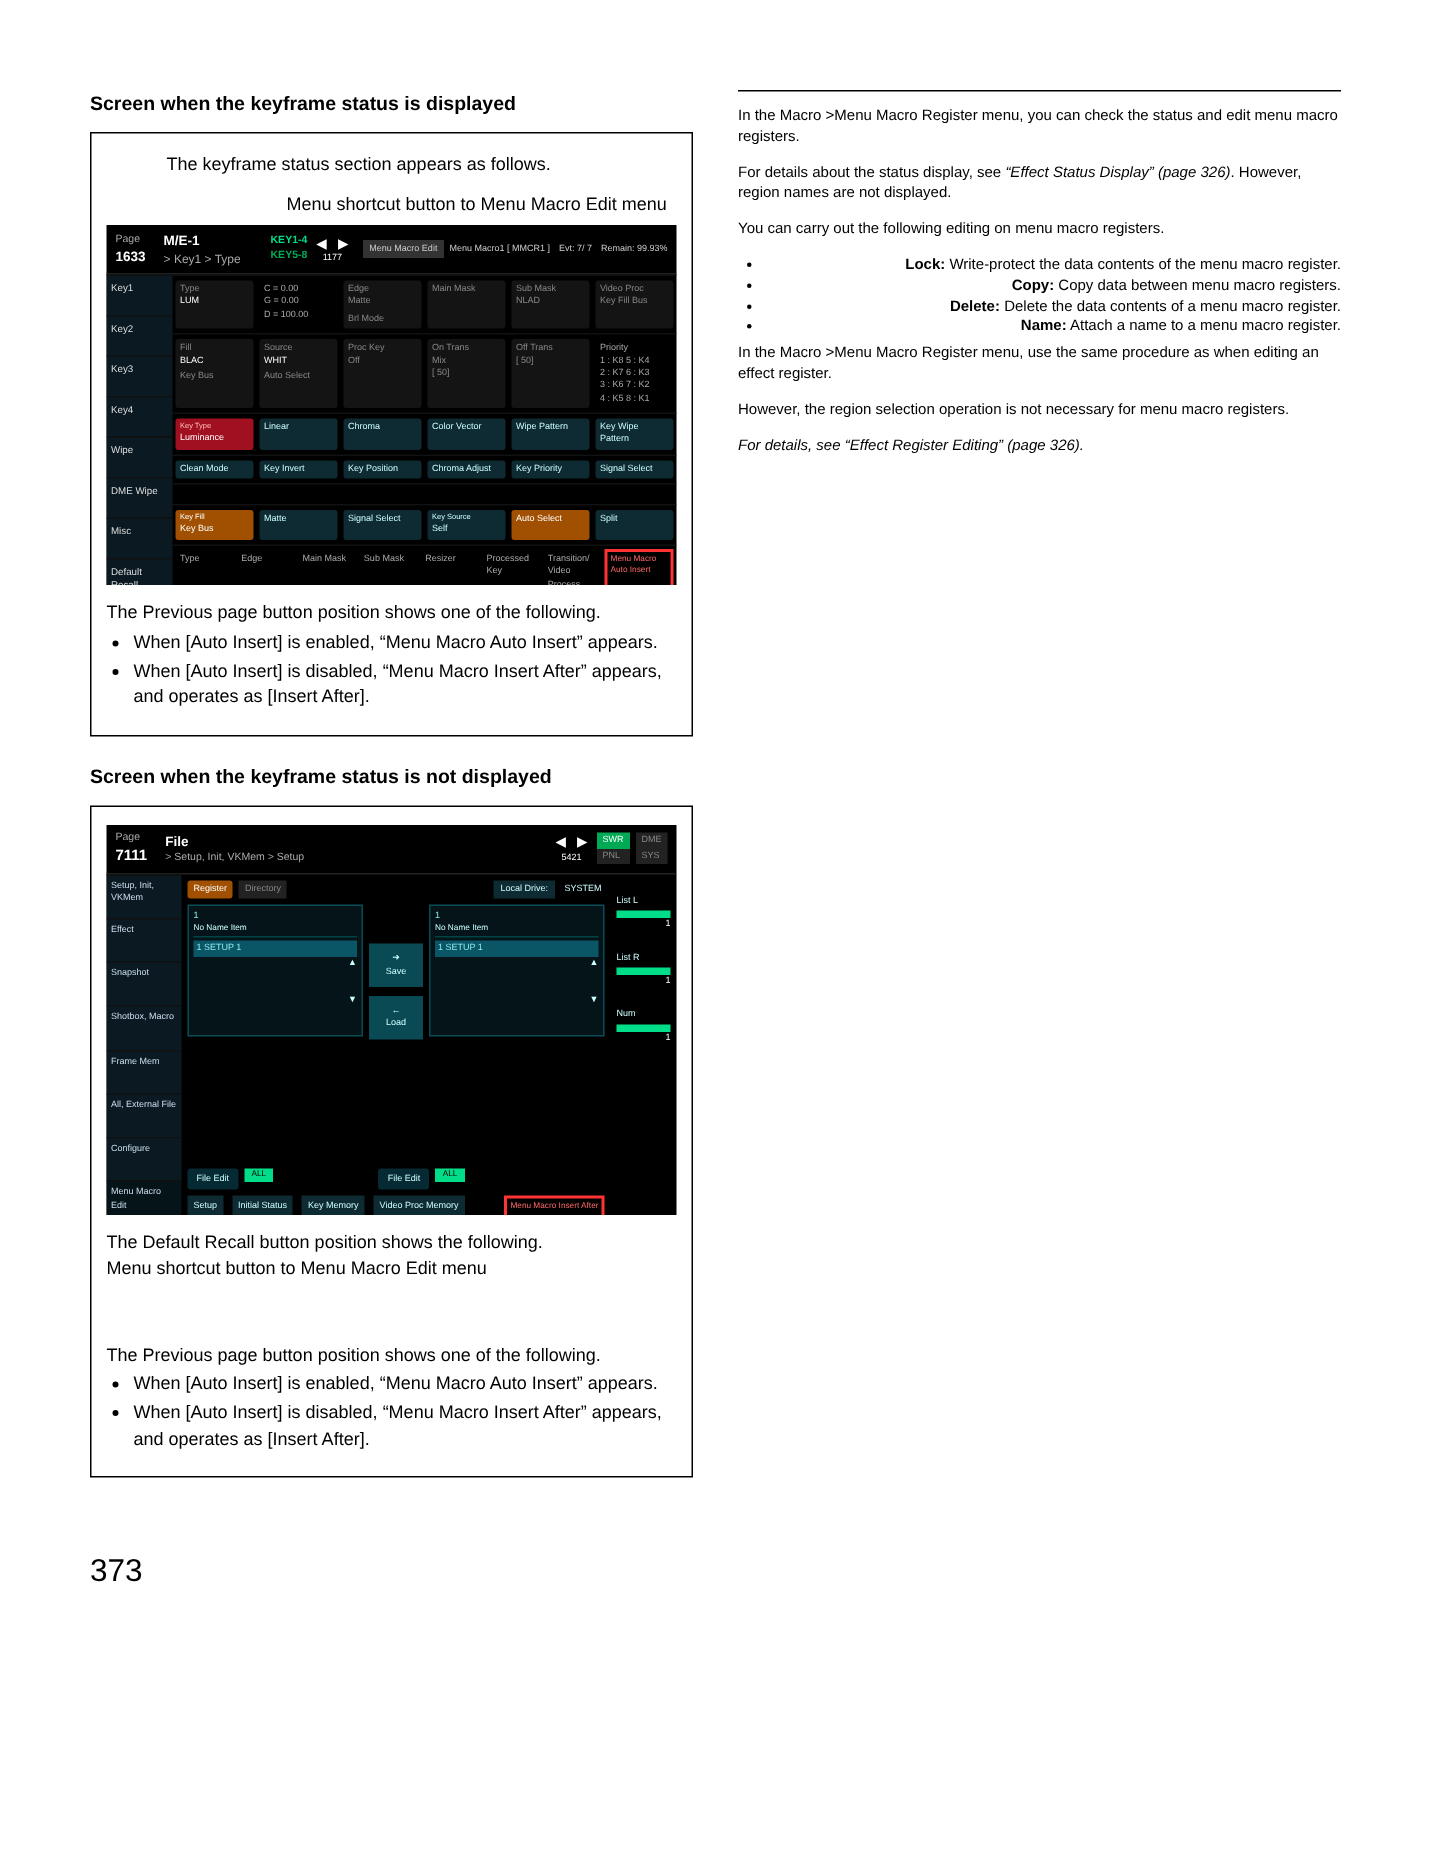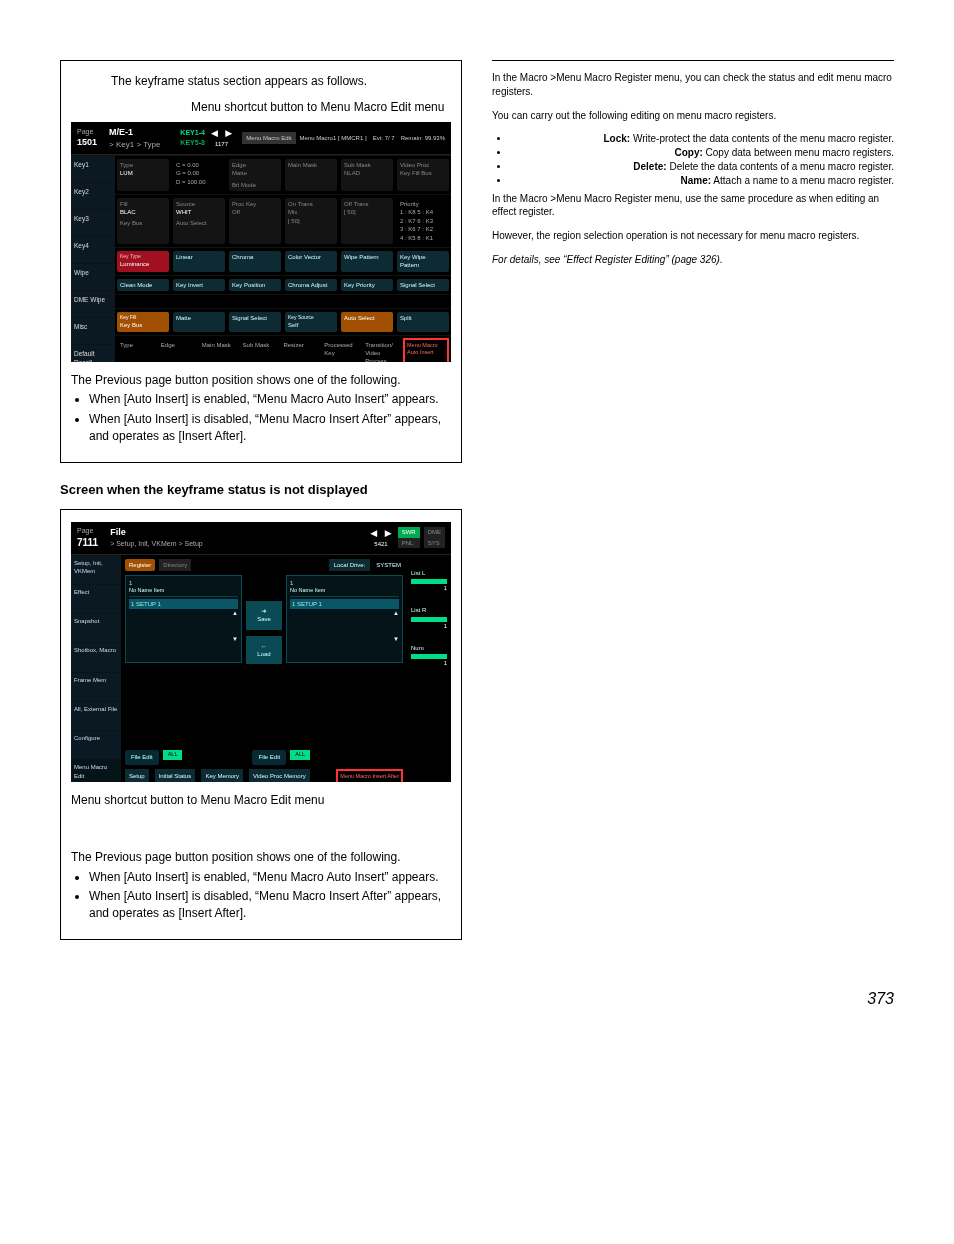--- a/index.html
+++ b/index.html
@@ -388,43 +388,43 @@
   text-align: right;
 }
 .paratext em.bold {
   font-style: normal;
   font-weight: bold;
 }
 .paratext .italic {
   font-style: italic;
 }
 .page-number {
-  text-align: right;
-  font-size: 16px;
+  text-align: left;
+  font-size: 21px;
   margin-top: 30px;
-  font-style: italic;
 }
 </style>
 </head>
 <body>
 
 <div class="columns">
   <div class="col">
+    <p class="section-heading">Screen when the keyframe status is displayed</p>
 
     <div class="figure-box">
       <div class="intro-list">
         <div>The keyframe status section appears as follows.</div>
       </div>
       <div class="shortcut-label">Menu shortcut button to Menu Macro Edit menu</div>
 
       <div class="screenshot ss-a">
         <div class="pagehdr">
           <div>
             <div class="pg">Page</div>
-            <div class="pnum">1501</div>
+            <div class="pnum">1633</div>
           </div>
           <div class="crumb">
             <div class="me">M/E-1</div>
             <div>&gt; Key1 &gt; Type</div>
           </div>
           <div class="keys">
             <div>KEY1-4</div>
             <div style="color:#0a5">KEY5-8</div>
           </div>
           <div class="arrows">◀ &nbsp; ▶<div style="font-size:6px;text-align:center">1177</div></div>
@@ -651,36 +651,38 @@
             <div class="rsb">
                 <div>Num</div>
                 <div class="bar"></div>
                 <div class="num">1</div>
               </div>
           </div>
         </div>
       </div>
 
       <div class="after-text">
+        <div>The Default Recall button position shows the following.</div>
         <div>Menu shortcut button to Menu Macro Edit menu</div>
       </div>
       <div class="after-text" style="margin-top:40px">
         <div>The Previous page button position shows one of the following.</div>
         <ul>
           <li>When [Auto Insert] is enabled, “Menu Macro Auto Insert” appears.</li>
           <li>When [Auto Insert] is disabled, “Menu Macro Insert After” appears, and operates as [Insert After].</li>
         </ul>
       </div>
     </div>
   </div>
 
   <div class="col right-col">
     <hr>
     <div class="paratext">
       <p>In the Macro &gt;Menu Macro Register menu, you can check the status and edit menu macro registers.</p>
+      <p><span>For details about the status display, see </span><span class="italic">“Effect Status Display” (page 326)</span><span>. However, region names are not displayed.</span></p>
       <p style="margin-bottom:10px">You can carry out the following editing on menu macro registers.</p>
       <ul>
         <li><em class="bold">Lock:</em><span> Write-protect the data contents of the menu macro register.</span></li>
         <li><em class="bold">Copy:</em><span> Copy data between menu macro registers.</span></li>
         <li><em class="bold">Delete:</em><span> Delete the data contents of a menu macro register.</span></li>
         <li><em class="bold">Name:</em><span> Attach a name to a menu macro register.</span></li>
       </ul>
       <p style="margin-top:0">In the Macro &gt;Menu Macro Register menu, use the same procedure as when editing an effect register.</p>
       <p>However, the region selection operation is not necessary for menu macro registers.</p>
       <p class="italic">For details, see “Effect Register Editing” (page 326).</p>

